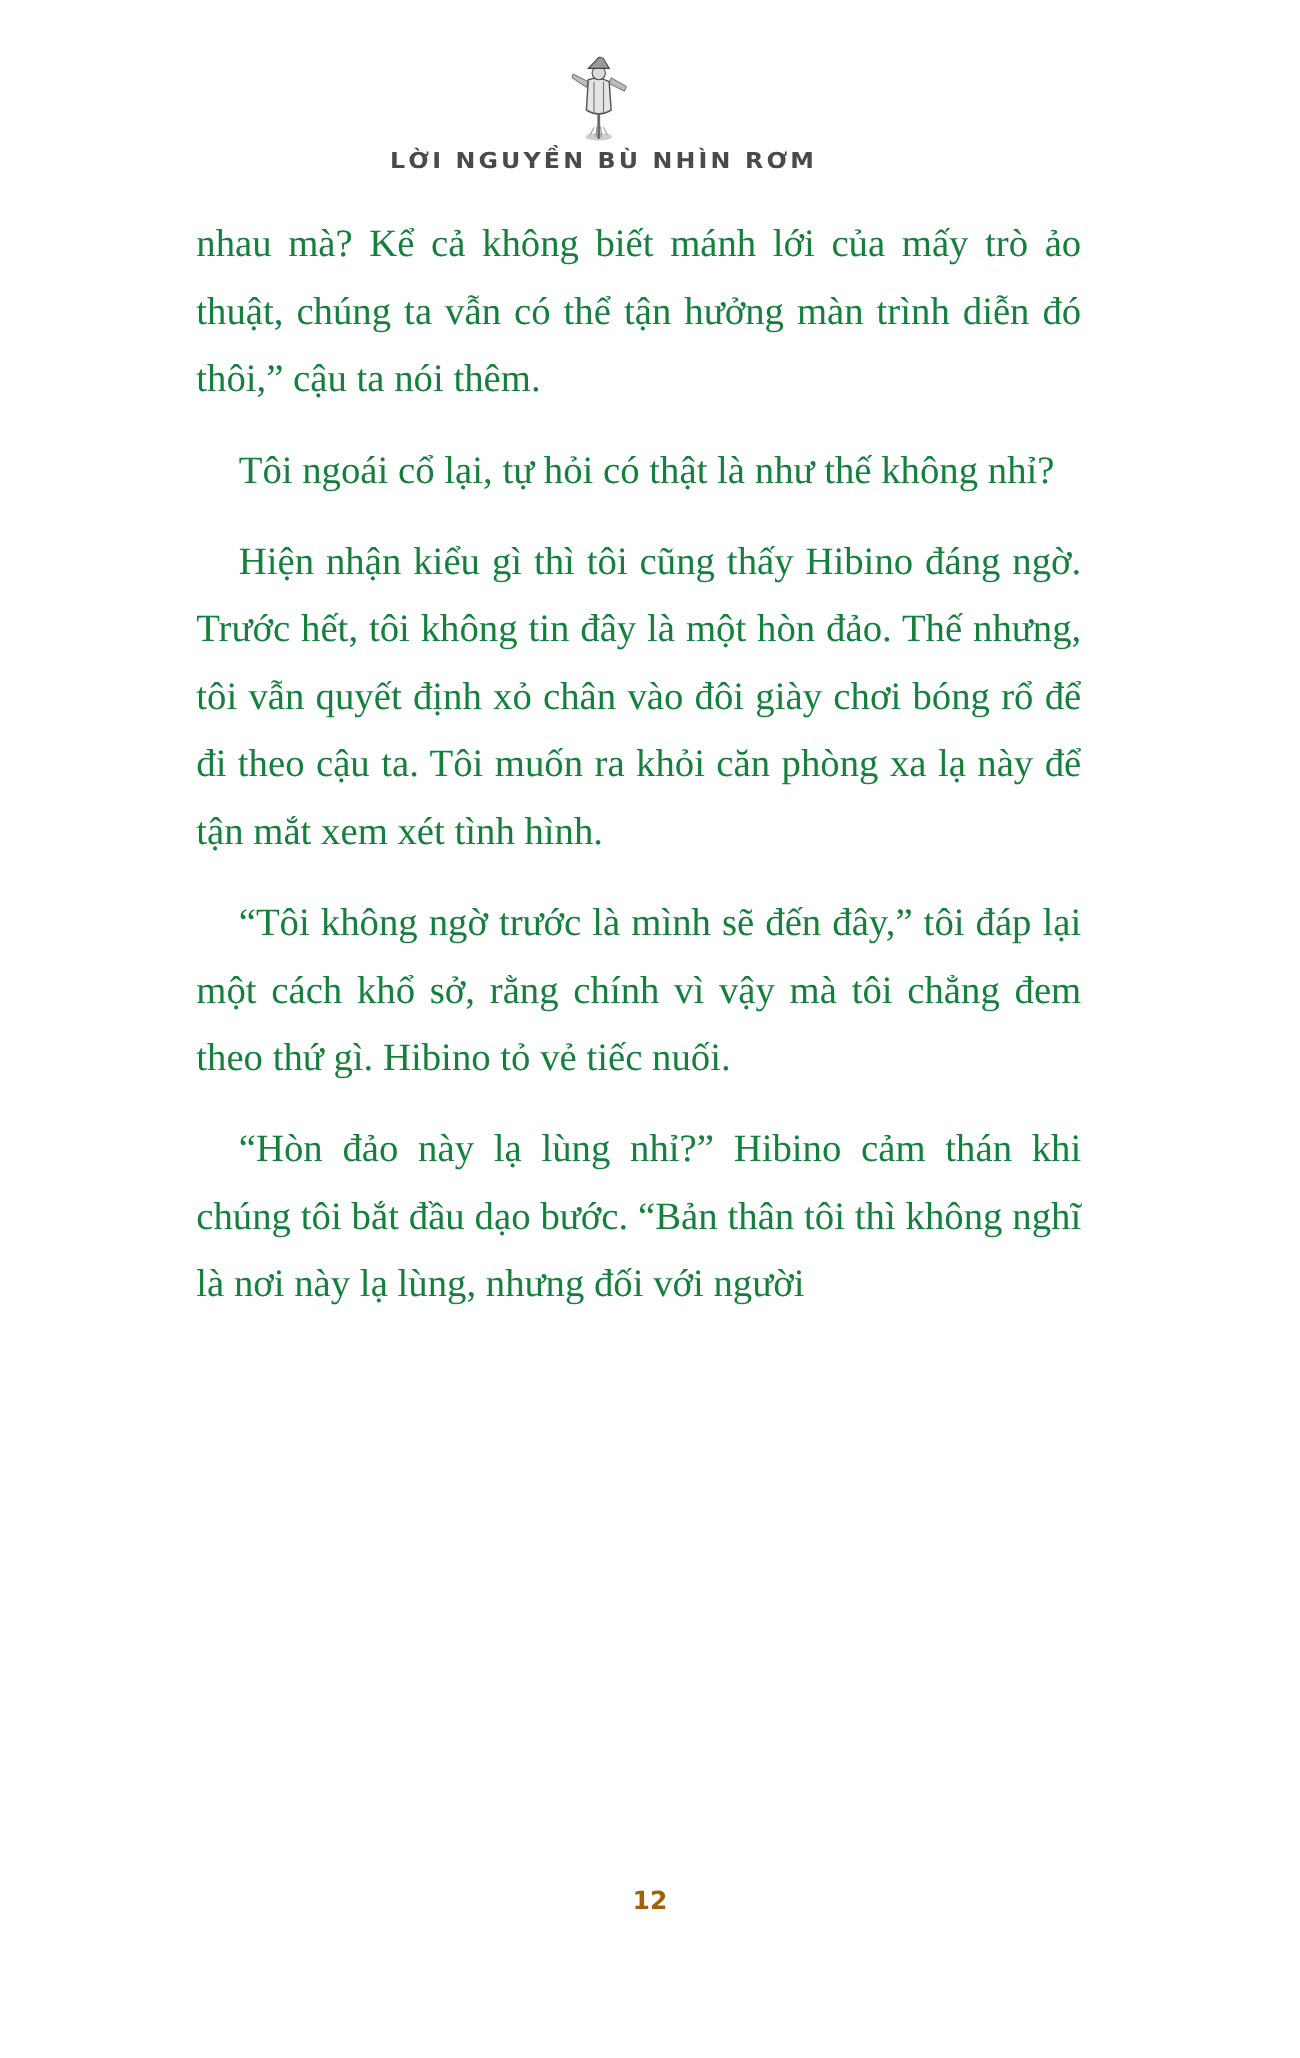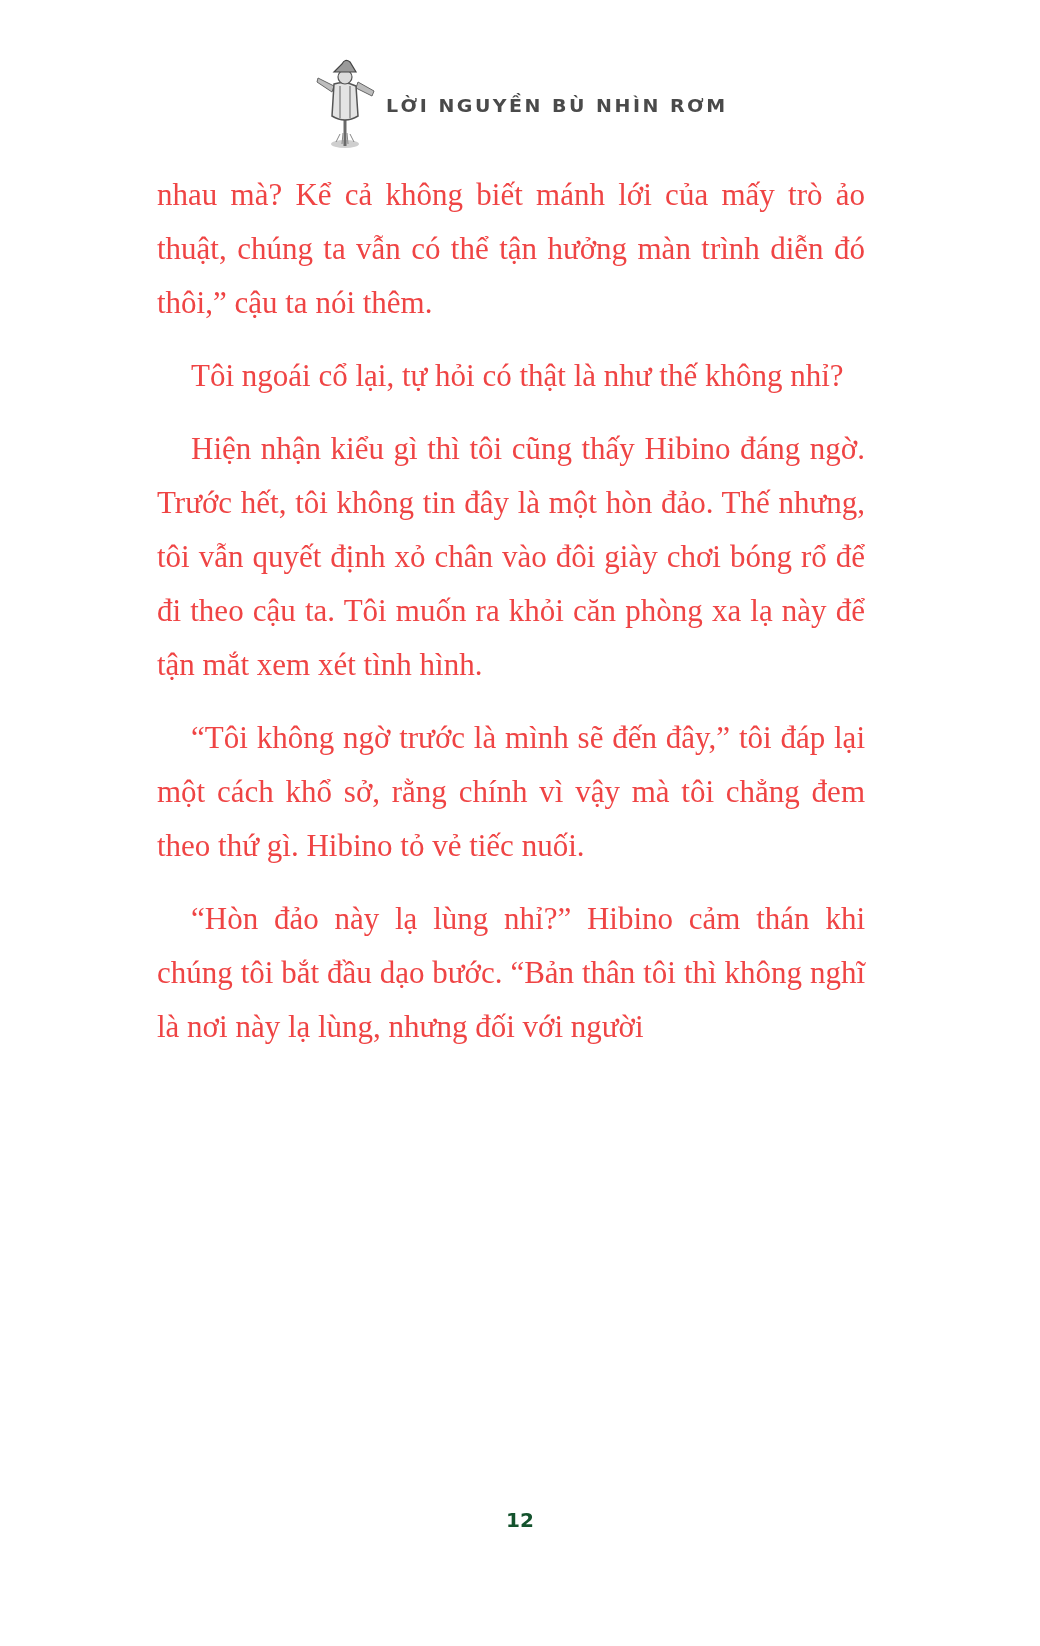--- a/index.html
+++ b/index.html
@@ -1,38 +1,38 @@
 <!DOCTYPE html>
 <html><head>
 <meta charset="utf-8">
 <style>
   html, body { margin: 0; padding: 0; background: #ffffff; }
   body { width: 1040px; height: 1646px; position: relative; overflow: hidden; }
   .page { position: absolute; left: 0; top: 0; width: 1040px; height: 1646px; background: #ffffff; }
 
-  .running-header { position: absolute; left: 312px; top: 56px; height: 96px; display: flex; align-items: center; }
+  .running-header { position: absolute; left: 312px; top: 44px; height: 96px; display: flex; align-items: center; flex-direction: column; }
   .scarecrow { width: 66px; height: 92px; margin-right: 8px; }
   .header-title {
     font-family: "DejaVu Sans", sans-serif; font-weight: bold; font-size: 19px;
     letter-spacing: 2.5px; color: #4a4a4a; margin-top: 4px; transform: scaleY(0.92);
   }
 
   .body-text {
     position: absolute; left: 157px; top: 168px; width: 708px;
     font-family: "Liberation Serif", "DejaVu Serif", serif;
-    font-size: 31px; line-height: 54px; color: #ef4444;
+    font-size: 31px; line-height: 54px; color: #15803d;
     text-align: justify;
   }
   .para { margin: 0 0 19px 0; text-indent: 0; }
   .para.indent { text-indent: 34px; }
   .para.cont { text-indent: 0; }
 
   .page-number {
     position: absolute; left: 0; width: 1040px; top: 1508px; text-align: center;
-    font-family: "DejaVu Sans", sans-serif; font-weight: bold; font-size: 20px; color: #14532d;
+    font-family: "DejaVu Sans", sans-serif; font-weight: bold; font-size: 20px; color: #a16207;
   }
 </style>
 </head>
 <body>
 
 <div class="page">
 
   <div class="running-header">
     <svg class="scarecrow" viewBox="0 0 66 92">
       <ellipse cx="33" cy="86" rx="14" ry="4" fill="#cfcfcf"></ellipse>

